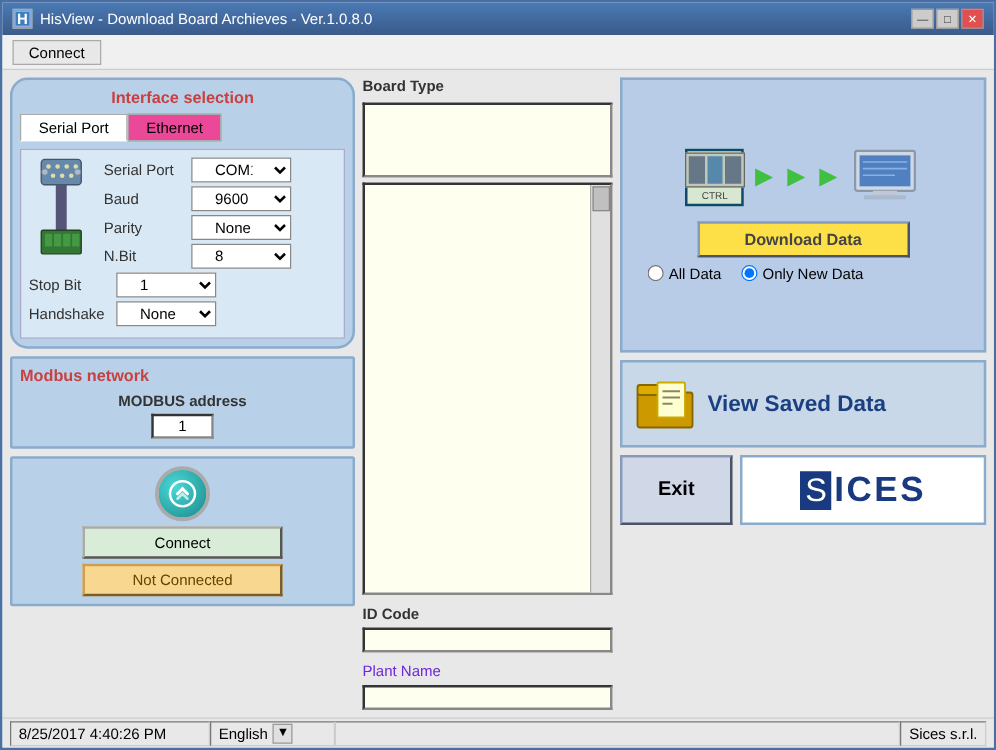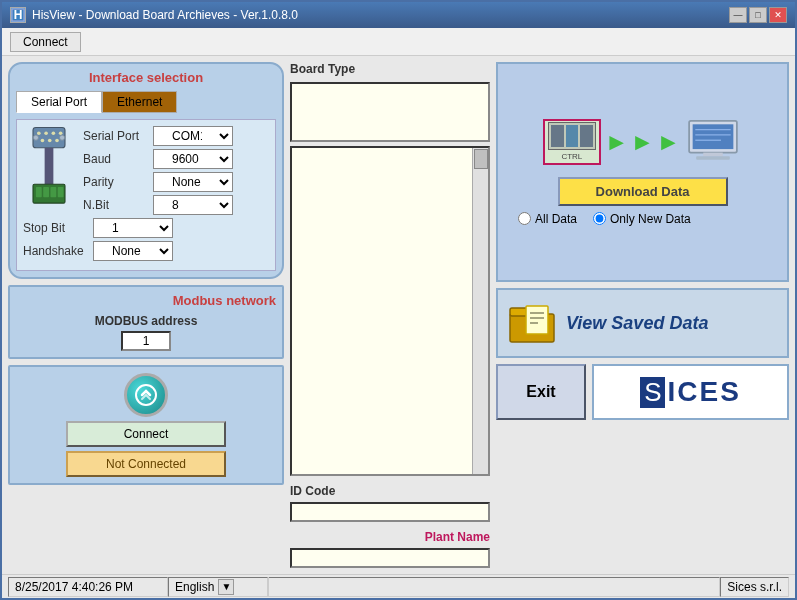--- a/index.html
+++ b/index.html
@@ -24,67 +24,67 @@
 
     .main-content { display: flex; flex: 1; padding: 6px; gap: 6px; background: #e8e8e8; }
 
     
     .left-panel { width: 276px; display: flex; flex-direction: column; gap: 6px; }
 
     .interface-box { background: #b8d0e8; border: 2px solid #8aabcc; padding: 6px; border-radius: 14px; }
     .interface-title { text-align: center; color: #c84040; font-weight: bold; font-size: 13px; margin-bottom: 6px; }
 
     .tabs { display: flex; margin-bottom: 6px; }
-    .tab { padding: 3px 14px; border: 1px solid #aaa; background: #a16207; cursor: pointer; font-size: 12px; }
+    .tab { padding: 3px 14px; border: 1px solid #aaa; background: #ec4899; cursor: pointer; font-size: 12px; }
     .tab.active { background: #ffffff; border-bottom: 1px solid white; z-index: 1; }
 
     .serial-content { background: #d8e8f4; padding: 6px; border: 1px solid #aac; }
     .serial-icon { float: left; margin-right: 8px; margin-bottom: 4px; }
     .serial-icon svg { width: 52px; height: 80px; }
     .form-row { display: flex; align-items: center; margin-bottom: 3px; }
     .form-label { width: 70px; color: #333; }
     .form-select { width: 80px; padding: 1px 14px; border: 1px solid #888; background: white; font-size: 12px; }
 
     .modbus-box { background: #b8d0e8; border: 2px solid #8aabcc; padding: 6px; border-radius: 2px; }
-    .modbus-title { text-align: right; color: #c84040; font-weight: bold; font-size: 13px; margin-bottom: 6px; }
+    .modbus-title { text-align: left; color: #c84040; font-weight: bold; font-size: 13px; margin-bottom: 6px; }
     .modbus-label { margin-bottom: 3px; font-weight: bold; color: #333; }
     .modbus-input { width: 50px; border: 2px inset #888; padding: 1px 3px; text-align: center; background: white; }
 
     .connect-section { background: #b8d0e8; border: 2px solid #8aabcc; padding: 6px; border-radius: 2px; display: flex; flex-direction: column; align-items: center; gap: 4px; }
     .connect-btn { width: 160px; padding: 4px; background: #d8ecd8; border: 2px outset #aaa; cursor: pointer; text-align: center; font-size: 12px; }
     .connect-icon { width: 44px; height: 44px; border-radius: 50%; background: radial-gradient(circle at 35% 35%, #4ad8d8, #1a8888); border: 3px solid #aaa; display: flex; align-items: center; justify-content: center; color: white; font-size: 20px; }
     .status-bar-btn { width: 160px; padding: 4px; background: #f8d890; border: 2px outset #cca050; text-align: center; font-size: 12px; color: #664400; }
 
     
     .middle-panel { width: 200px; display: flex; flex-direction: column; gap: 4px; }
     .board-type-label { font-weight: bold; color: #333; margin-bottom: 2px; }
     .board-type-box { background: #fffff0; border: 2px inset #888; height: 60px; width: 100%; }
     .middle-text-area { background: #fffff0; border: 2px inset #888; flex: 1; width: 100%; min-height: 80px; position: relative; }
     .middle-scroll { position: absolute; right: 0; top: 0; bottom: 0; width: 16px; background: #e0e0e0; border-left: 1px solid #aaa; }
     .middle-scroll-thumb { width: 14px; height: 20px; background: #c0c0c0; border: 1px solid #888; margin: 1px; }
     .id-code-label { font-weight: bold; color: #333; margin-top: 4px; }
     .id-code-input { width: 100%; border: 2px inset #888; padding: 1px 2px; background: #fffff0; height: 20px; }
-    .plant-name-label { font-weight: bold; color: #be185d; margin-top: 4px; text-align: right; }
+    .plant-name-label { font-weight: normal; color: #6d28d9; margin-top: 4px; }
     .plant-name-input { width: 100%; border: 2px inset #888; padding: 1px 2px; background: #fffff0; height: 20px; }
 
     
     .right-panel { flex: 1; display: flex; flex-direction: column; gap: 6px; }
 
     .download-section { background: #b8cce8; border: 2px solid #8aabcc; padding: 10px; display: flex; flex-direction: column; align-items: center; gap: 6px; min-height: 220px; justify-content: center; }
     .download-animation { display: flex; align-items: center; gap: 4px; margin-bottom: 6px; }
     .arrows { display: flex; gap: 2px; align-items: center; }
     .computer-icon { width: 58px; height: 46px; }
 
     .download-btn { width: 170px; padding: 5px; background: #fde047; border: 2px outset #8899bb; font-size: 13px; font-weight: bold; cursor: pointer; color: #444; text-align: center; }
 
     .radio-group { display: flex; align-items: center; gap: 16px; width: 100%; padding: 0 10px; }
     .radio-label { display: flex; align-items: center; gap: 4px; cursor: pointer; }
 
     .view-saved-section { background: #c8d8e8; border: 2px solid #8aabcc; padding: 8px 10px; display: flex; align-items: center; gap: 10px; cursor: pointer; flex: 1; max-height: 70px; }
-    .view-saved-text { font-size: 18px; font-weight: bold; color: #1a4080; font-style: italic; }
+    .view-saved-text { font-size: 18px; font-weight: bold; color: #1a4080; }
 
     .bottom-row { display: flex; gap: 6px; height: 56px; }
     .exit-btn { width: 90px; background: #d0d8e8; border: 2px outset #8899bb; font-size: 16px; font-weight: bold; cursor: pointer; display: flex; align-items: center; justify-content: center; }
     .sices-logo { flex: 1; background: white; border: 2px solid #8aabcc; display: flex; align-items: center; justify-content: center; }
     .sices-s { color: white; background: #1a3a80; padding: 0 4px; margin-right: 2px; font-size: 26px; }
 
     
     .status-bar { background: #e8e8e8; border-top: 1px solid #ccc; height: 24px; display: flex; align-items: center; padding: 0 6px; gap: 0; }
     .status-section { border: 1px inset #ccc; padding: 1px 6px; height: 20px; display: flex; align-items: center; }
     .status-date { min-width: 160px; }
@@ -229,21 +229,21 @@
       <input class="id-code-input" type="text" style="">
       <div class="plant-name-label">Plant Name</div>
       <input class="plant-name-input" type="text" style="">
     </div>
 
     <div class="right-panel">
 
       <div class="download-section">
         <div class="download-animation">
 
-          <div style="width:58px;height:46px;background:#d8e8d0;border:2px solid #be185d;display:flex;align-items:center;justify-content:center;flex-direction:column;">
+          <div style="width:47px;height:46px;background:#d8e8d0;border:2px solid #0c4a6e;display:flex;align-items:center;justify-content:center;flex-direction:column;">
             <div style="width:48px;height:28px;background:#c0c8b8;border:1px solid #666;display:grid;grid-template-columns:repeat(3,1fr);gap:2px;padding:2px;">
               <div style="background:#667788;height:100%;"></div>
               <div style="background:#5588aa;height:100%;"></div>
               <div style="background:#667788;height:100%;"></div>
             </div>
             <div style="font-size:8px;color:#444;margin-top:2px;">CTRL</div>
           </div>
 
           <div class="arrows">
             <span style="color:#40c040;font-size:24px;font-weight:bold;">►</span>

